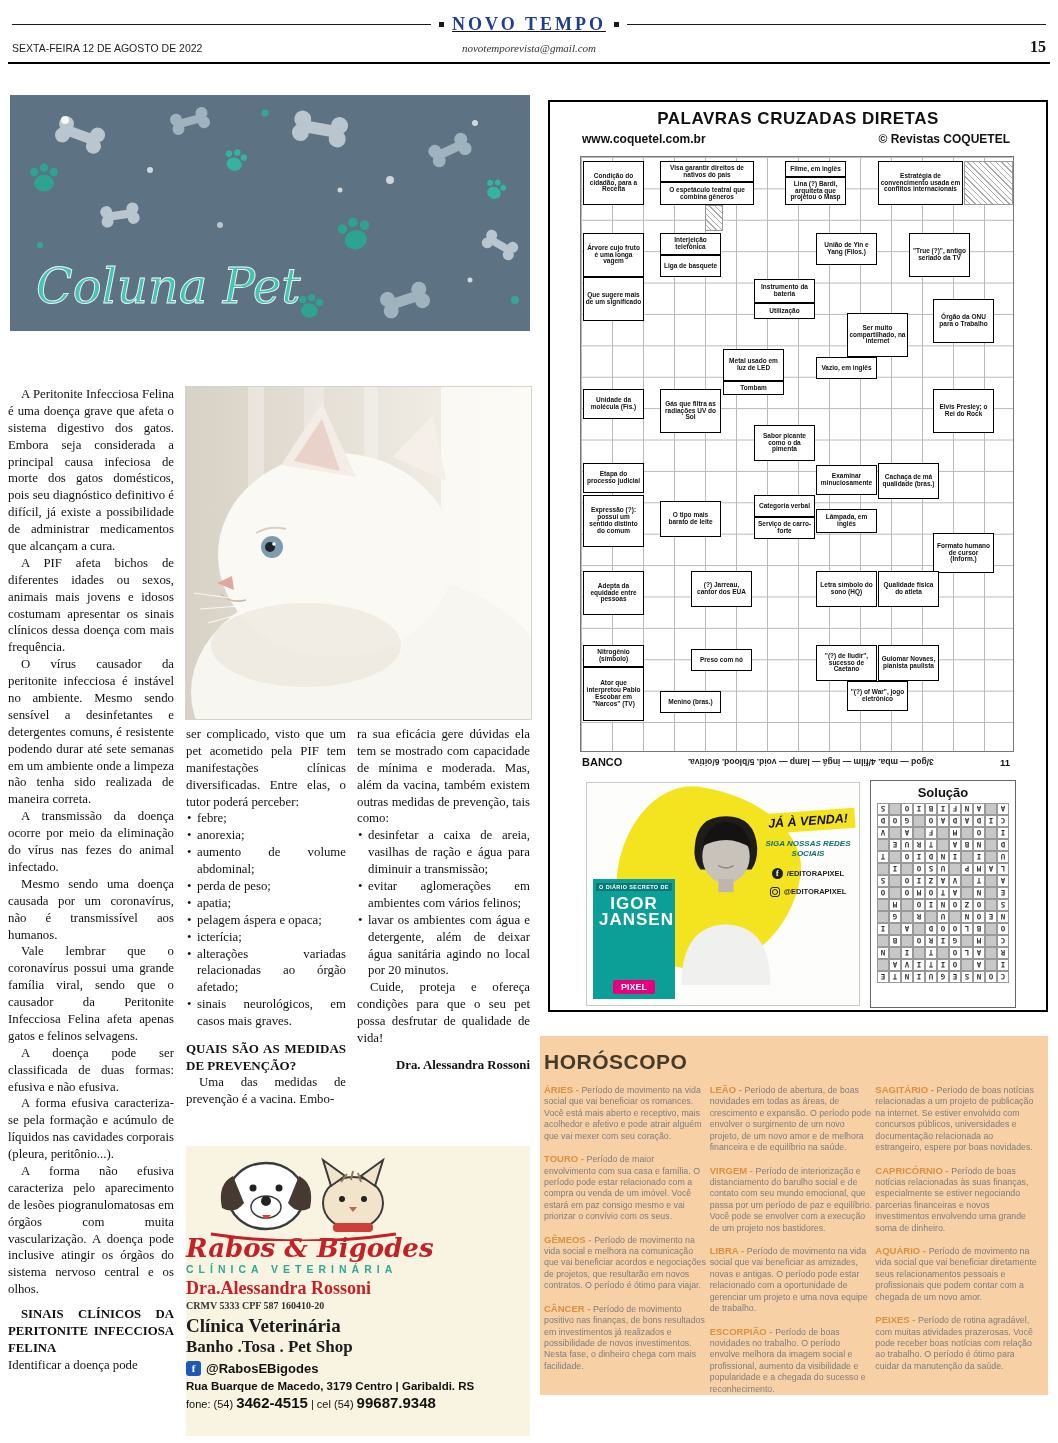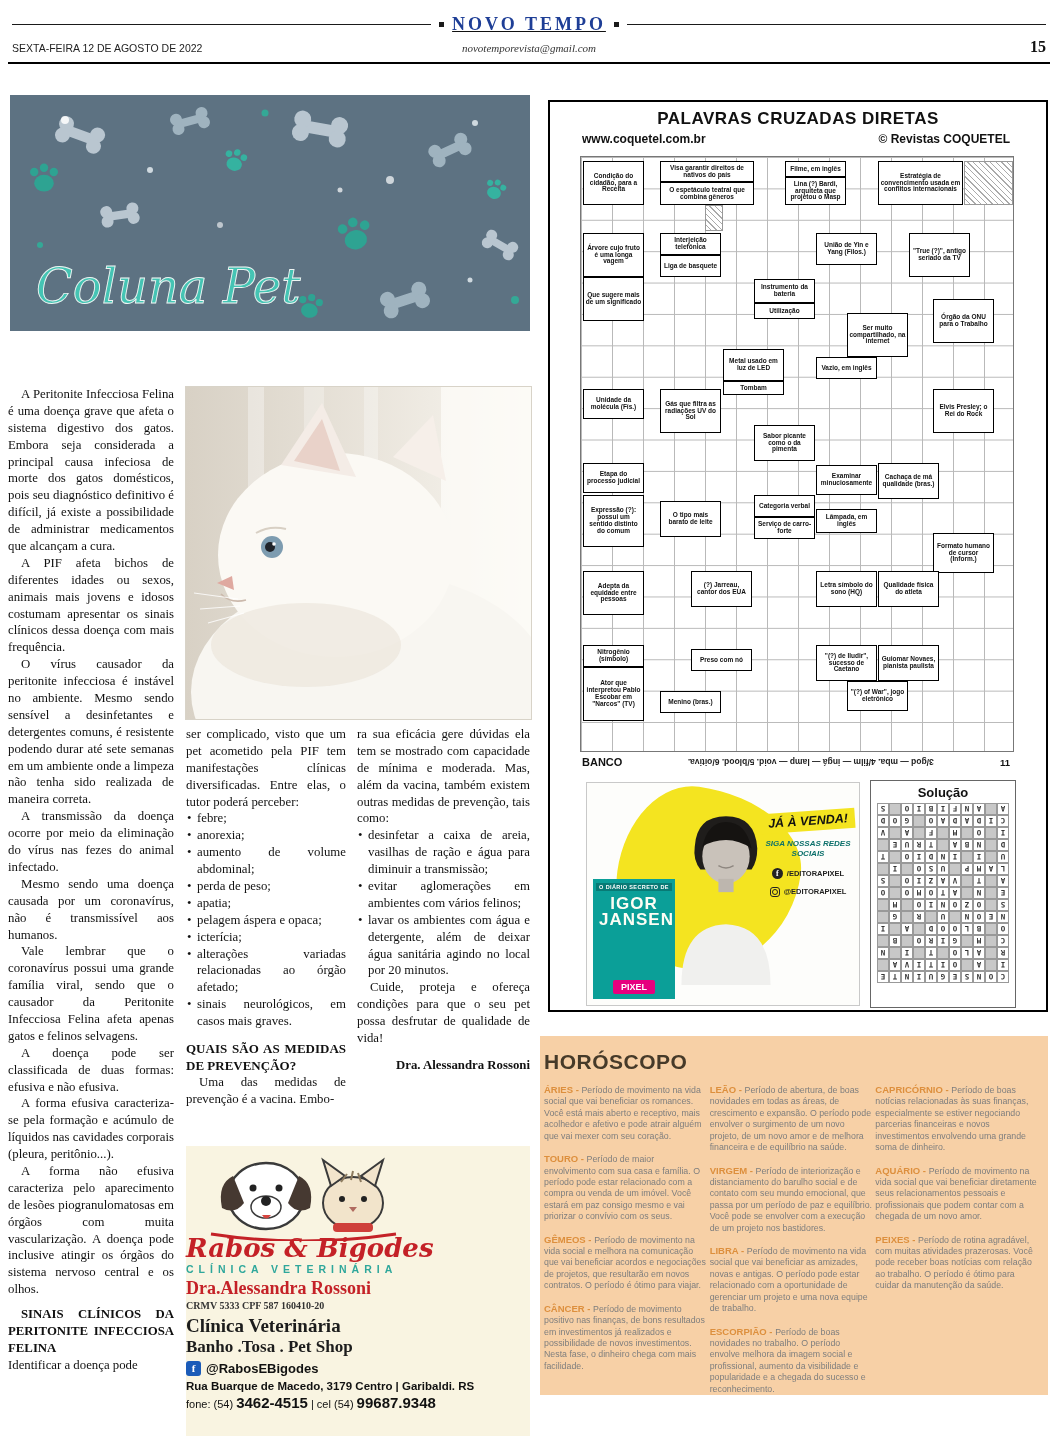--- a/index.html
+++ b/index.html
@@ -546,20 +546,21 @@
           <div class="h-entry"><span class="h-sign">GÊMEOS - </span>Período de movimento na vida social e melhora na comunicação que vai beneficiar acordos e negociações de projetos, que resultarão em novos contratos. O período é ótimo para viajar.</div>
           <div class="h-entry"><span class="h-sign">CÂNCER - </span>Período de movimento positivo nas finanças, de bons resultados em investimentos já realizados e possibilidade de novos investimentos. Nesta fase, o dinheiro chega com mais facilidade.</div>
         </div>
       <div class="h-col">
           <div class="h-entry"><span class="h-sign">LEÃO - </span>Período de abertura, de boas novidades em todas as áreas, de crescimento e expansão. O período pode envolver o surgimento de um novo projeto, de um novo amor e de melhora financeira e de equilíbrio na saúde.</div>
           <div class="h-entry"><span class="h-sign">VIRGEM - </span>Período de interiorização e distanciamento do barulho social e de contato com seu mundo emocional, que passa por um período de paz e equilíbrio. Você pode se envolver com a execução de um projeto nos bastidores.</div>
           <div class="h-entry"><span class="h-sign">LIBRA - </span>Período de movimento na vida social que vai beneficiar as amizades, novas e antigas. O período pode estar relacionado com a oportunidade de gerenciar um projeto e uma nova equipe de trabalho.</div>
           <div class="h-entry"><span class="h-sign">ESCORPIÃO - </span>Período de boas novidades no trabalho. O período envolve melhora da imagem social e profissional, aumento da visibilidade e popularidade e a chegada do sucesso e reconhecimento.</div>
         </div>
       <div class="h-col">
+          <div class="h-entry"><span class="h-sign">SAGITÁRIO - </span>Período de boas notícias relacionadas a um projeto de publicação na internet. Se estiver envolvido com concursos públicos, universidades e documentação relacionada ao estrangeiro, espere por boas novidades.</div>
           <div class="h-entry"><span class="h-sign">CAPRICÓRNIO - </span>Período de boas notícias relacionadas às suas finanças, especialmente se estiver negociando parcerias financeiras e novos investimentos envolvendo uma grande soma de dinheiro.</div>
           <div class="h-entry"><span class="h-sign">AQUÁRIO - </span>Período de movimento na vida social que vai beneficiar diretamente seus relacionamentos pessoais e profissionais que podem contar com a chegada de um novo amor.</div>
           <div class="h-entry"><span class="h-sign">PEIXES - </span>Período de rotina agradável, com muitas atividades prazerosas. Você pode receber boas notícias com relação ao trabalho. O período é ótimo para cuidar da manutenção da saúde.</div>
         </div>
     </div>
   </div>
 
 </div>
 
 </body></html>

